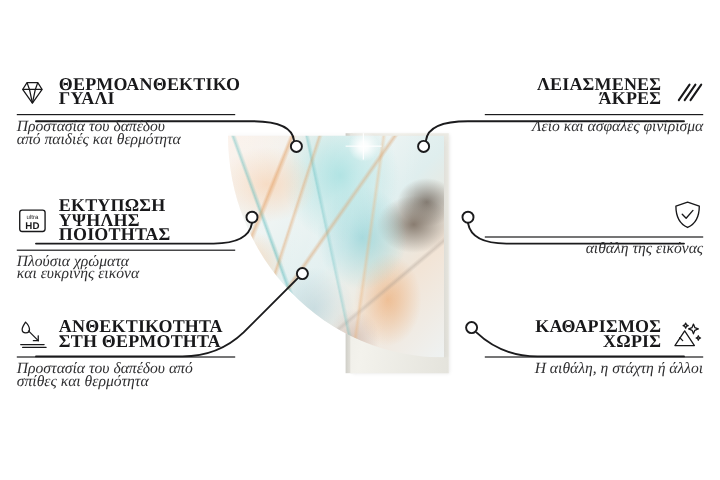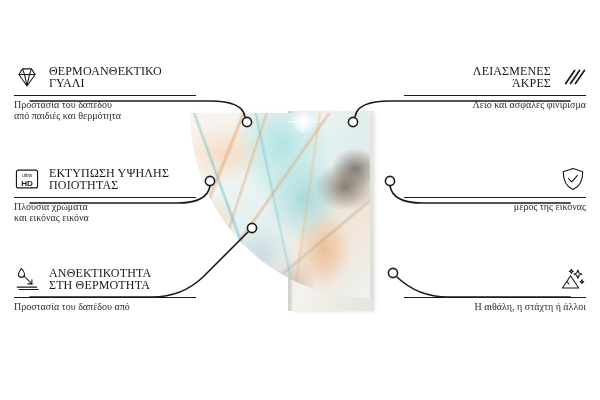--- a/index.html
+++ b/index.html
@@ -74,26 +74,26 @@
   #lines{position:absolute;left:0;top:0;width:600px;height:400px;pointer-events:none;}
 
   
   .feature{position:absolute;width:182px;}
   .feature.left{left:14px;text-align:left;}
   .feature.right{right:14px;text-align:right;}
   .f-head{display:flex;align-items:center;gap:9px;}
   .feature.right .f-head{flex-direction:row-reverse;}
   .f-icon{width:26px;height:26px;flex:0 0 26px;display:block;}
   .f-title{
-    font-size:12px;line-height:12.2px;letter-spacing:.15px;
-    color:#18181a;font-weight:400;
+    font-size:15px;line-height:12.2px;letter-spacing:.15px;
+    color:#18181a;font-weight:700;
   }
   .f-rule{height:1px;background:#1b1b1d;margin:5px 0 4px;}
   .f-sub{
-    font-size:10px;line-height:10.6px;color:#2e2e30;
+    font-size:13px;line-height:10.6px;color:#2e2e30;font-style:italic;
   }
 
   .r1{top:64px;}
   .r2{top:166px;}
   .r3{top:266px;}
 </style>
 </head>
 <body>
 
 <div id="stage">
@@ -158,21 +158,21 @@
         <text x="16" y="24" text-anchor="middle" font-family="Liberation Sans, sans-serif" font-size="10" font-weight="bold" fill="#18181a">HD</text>
       </svg>
       <div class="f-title">
         <div>ΕΚΤΥΠΩΣΗ ΥΨΗΛΗΣ</div>
         <div>ΠΟΙΟΤΗΤΑΣ</div>
       </div>
     </div>
     <div class="f-rule"></div>
     <div class="f-sub">
       <div>Πλούσια χρώματα</div>
-      <div>και εικόνας εικόνα</div>
+      <div>και ευκρινής εικόνα</div>
     </div>
   </div>
 
   <div class="feature left r3">
     <div class="f-head">
       <svg class="f-icon" viewBox="0 0 32 32">
         <g fill="none" stroke="#18181a" stroke-width="1.3" stroke-linecap="round" stroke-linejoin="round">
           <path d="M9,3 C12,6 13,8.5 13,10.5 C13,12.7 11.2,14 9.2,14 C7.2,14 5.5,12.6 5.5,10.5 C5.5,8 7,6 9,3 Z"></path>
           <path d="M12,12 L22,22"></path>
             <path d="M22,22 L22,17"></path>
@@ -182,20 +182,21 @@
         </g>
       </svg>
       <div class="f-title">
         <div>ΑΝΘΕΚΤΙΚΟΤΗΤΑ</div>
         <div>ΣΤΗ ΘΕΡΜΟΤΗΤΑ</div>
       </div>
     </div>
     <div class="f-rule"></div>
     <div class="f-sub">
       <div>Προστασία του δαπέδου από</div>
+      <div>σπίθες και θερμότητα</div>
     </div>
   </div>
 
   <div class="feature right r1">
     <div class="f-head">
       <svg class="f-icon" viewBox="0 0 32 32">
         <g stroke="#18181a" stroke-width="2.1" stroke-linecap="round">
           <path d="M7,24 L18,8"></path>
             <path d="M13,24 L24,8"></path>
             <path d="M19,24 L30,8"></path>
@@ -217,36 +218,37 @@
     <div class="f-head">
       <svg class="f-icon" viewBox="0 0 32 32">
         <g fill="none" stroke="#18181a" stroke-width="1.4" stroke-linecap="round" stroke-linejoin="round">
           <path d="M16,3 L28,7 C28,18 24,25.5 16,29 C8,25.5 4,18 4,7 Z"></path>
           <path d="M10.5,15.5 L14.5,19.5 L21.5,11.5"></path>
         </g>
       </svg>
     </div>
     <div class="f-rule"></div>
     <div class="f-sub">
-      <div>μέρος της εικόνας</div>
+      <div>αιθάλη της εικόνας</div>
     </div>
   </div>
 
   <div class="feature right r3">
     <div class="f-head">
       <svg class="f-icon" viewBox="0 0 32 32">
         <g fill="none" stroke="#18181a" stroke-width="1.3" stroke-linecap="round" stroke-linejoin="round">
           <path d="M3,27 L13,12 L23,27 Z"></path>
           <path d="M8,19 L11,22"></path>
           <path d="M22,5 L23.4,8.6 L27,10 L23.4,11.4 L22,15 L20.6,11.4 L17,10 L20.6,8.6 Z"></path>
           <path d="M14,4 L14.8,5.8 L16.6,6.6 L14.8,7.4 L14,9.2 L13.2,7.4 L11.4,6.6 L13.2,5.8 Z"></path>
           <path d="M27,17 L27.7,18.6 L29.3,19.3 L27.7,20 L27,21.6 L26.3,20 L24.7,19.3 L26.3,18.6 Z"></path>
         </g>
       </svg>
       <div class="f-title">
+        <div>ΚΑΘΑΡΙΣΜΟΣ ΧΩΡΙΣ</div>
       </div>
     </div>
     <div class="f-rule"></div>
     <div class="f-sub">
       <div>Η αιθάλη, η στάχτη ή άλλοι</div>
     </div>
   </div>
 
 </div>
 

